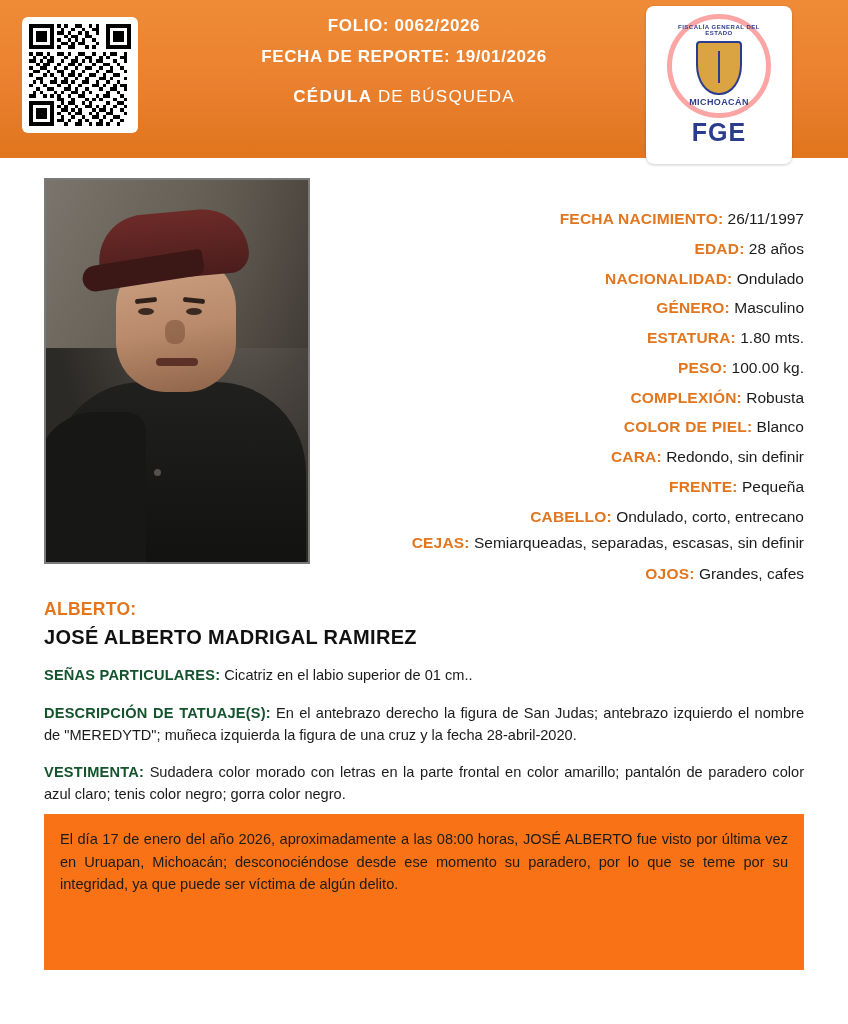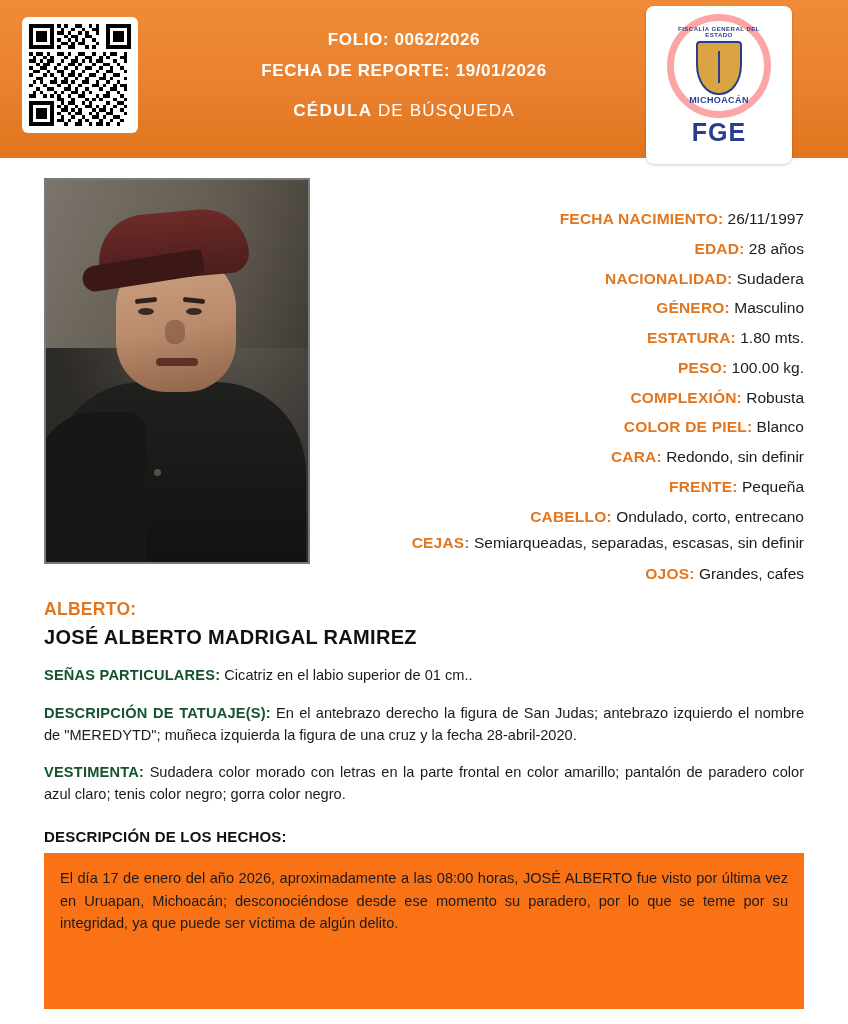--- a/index.html
+++ b/index.html
@@ -31,21 +31,21 @@
     background: #ffffff;
     border-radius: 6px;
     padding: 7px;
   }
   .qr-canvas {
     width: 100%; height: 100%;
     display: block;
   }
   .header-center {
     position: absolute;
-    left: 160px; right: 200px; top: 30px;
+    left: 160px; right: 200px; top: 16px;
     text-align: center;
     color: #ffffff;
   }
   .folio-line {
     font-size: 17px;
     font-weight: bold;
     letter-spacing: .6px;
     margin-bottom: 11px;
     white-space: nowrap;
   }
@@ -73,21 +73,21 @@
     box-shadow: 0 1px 3px rgba(0,0,0,.2);
     display: flex;
     flex-direction: column;
     align-items: center;
     justify-content: flex-start;
     padding-top: 8px;
   }
   .logo-ring {
     width: 104px; height: 104px;
     border-radius: 50%;
-    border: 7px solid #fca5a5;
+    border: 5px solid #fca5a5;
     position: relative;
     display: flex; align-items: center; justify-content: center;
   }
   .logo-ring .ringtext {
     position: absolute;
     top: 5px; left: 0; right: 0;
     text-align: center;
     font-size: 6px;
     color: #2b3c8c;
     font-weight: bold;
@@ -584,21 +584,21 @@
         <div class="field">
           <span class="lbl">FECHA NACIMIENTO:</span>
           <span class="val">26/11/1997</span>
         </div>
         <div class="field">
           <span class="lbl">EDAD:</span>
           <span class="val">28 años</span>
         </div>
         <div class="field">
           <span class="lbl">NACIONALIDAD:</span>
-          <span class="val">Sudadera</span>
+          <span class="val">Ondulado</span>
         </div>
         <div class="field">
           <span class="lbl">GÉNERO:</span>
           <span class="val">Masculino</span>
         </div>
         <div class="field">
           <span class="lbl">ESTATURA:</span>
           <span class="val">1.80 mts.</span>
         </div>
         <div class="field">
@@ -649,16 +649,15 @@
     <div class="para">
       <span class="lbl">DESCRIPCIÓN DE TATUAJE(S):</span>
       <span>En el antebrazo derecho la figura de San Judas; antebrazo izquierdo el nombre de "MEREDYTD"; muñeca izquierda la figura de una cruz y la fecha 28-abril-2020.</span>
     </div>
 
     <div class="para">
       <span class="lbl">VESTIMENTA:</span>
       <span>Sudadera color morado con letras en la parte frontal en color amarillo; pantalón de paradero color azul claro; tenis color negro; gorra color negro.</span>
     </div>
 
-    <div class="hechos-title">DESCRIPCIÓN DE LOS HECHOS:</div>
     <div class="hechos-box">El día 17 de enero del año 2026, aproximadamente a las 08:00 horas, JOSÉ ALBERTO fue visto por última vez en Uruapan, Michoacán; desconociéndose desde ese momento su paradero, por lo que se teme por su integridad, ya que puede ser víctima de algún delito.</div>
   </div>
 </div>
 
 </body></html>

